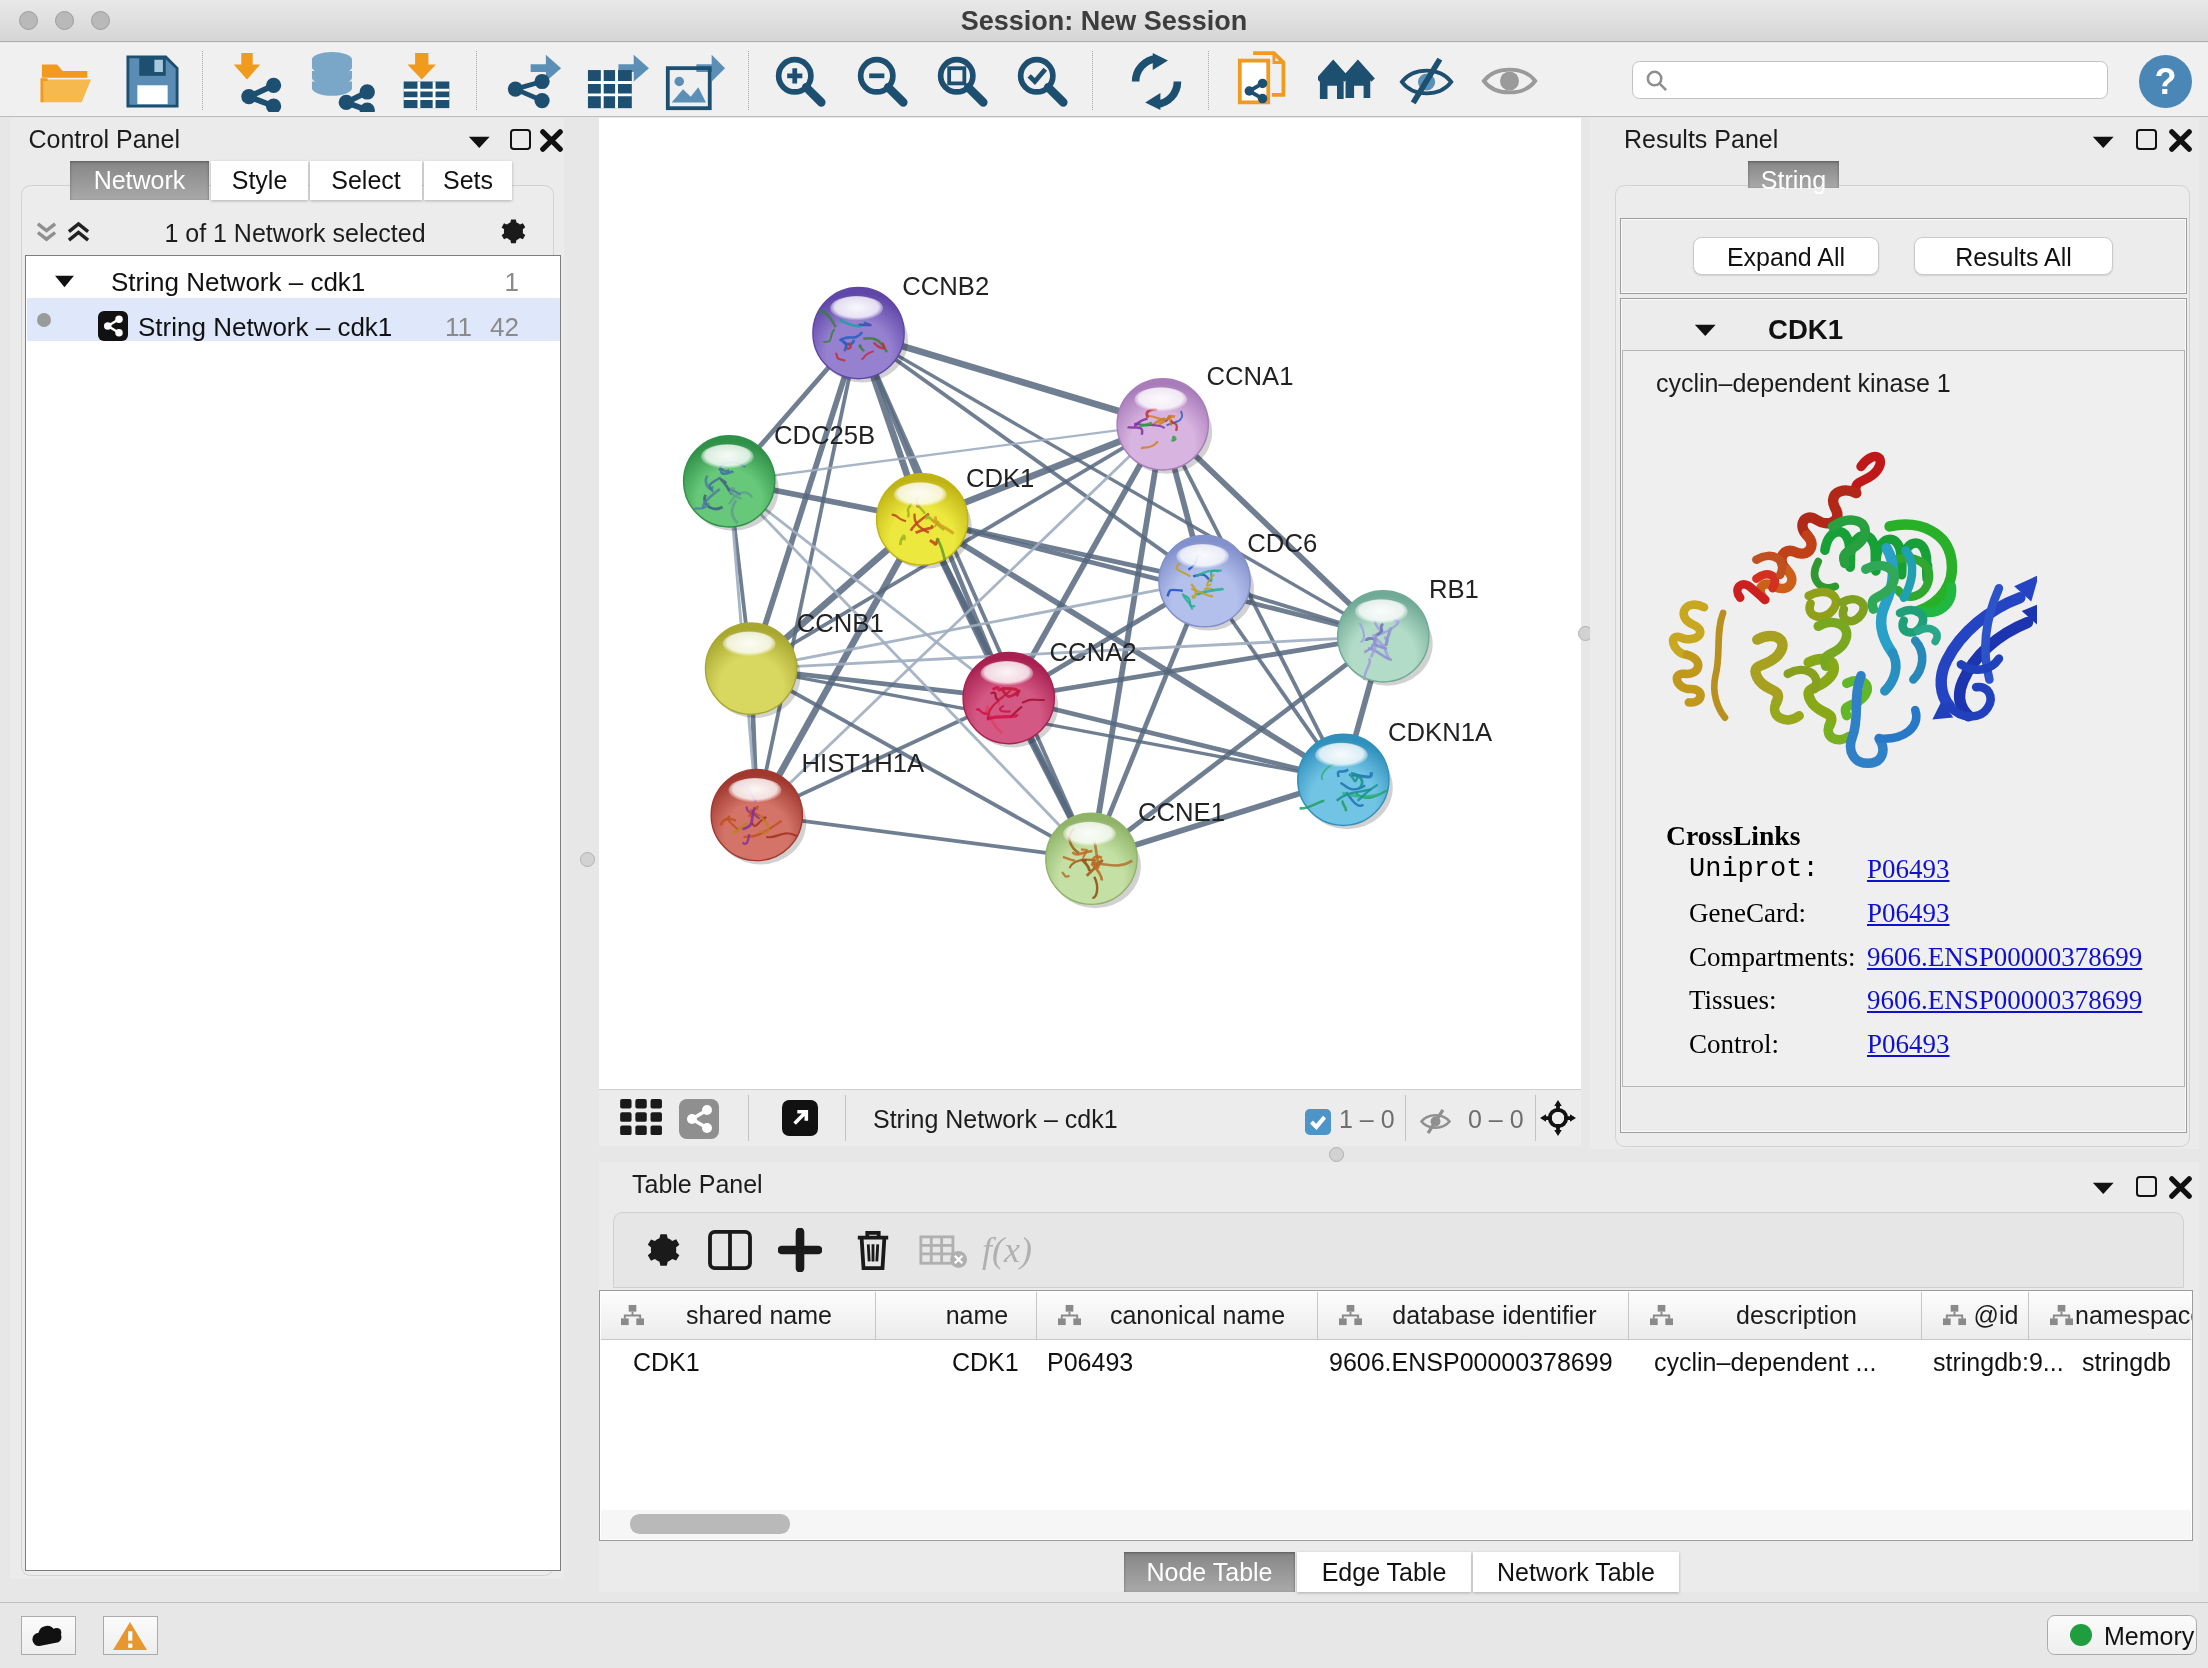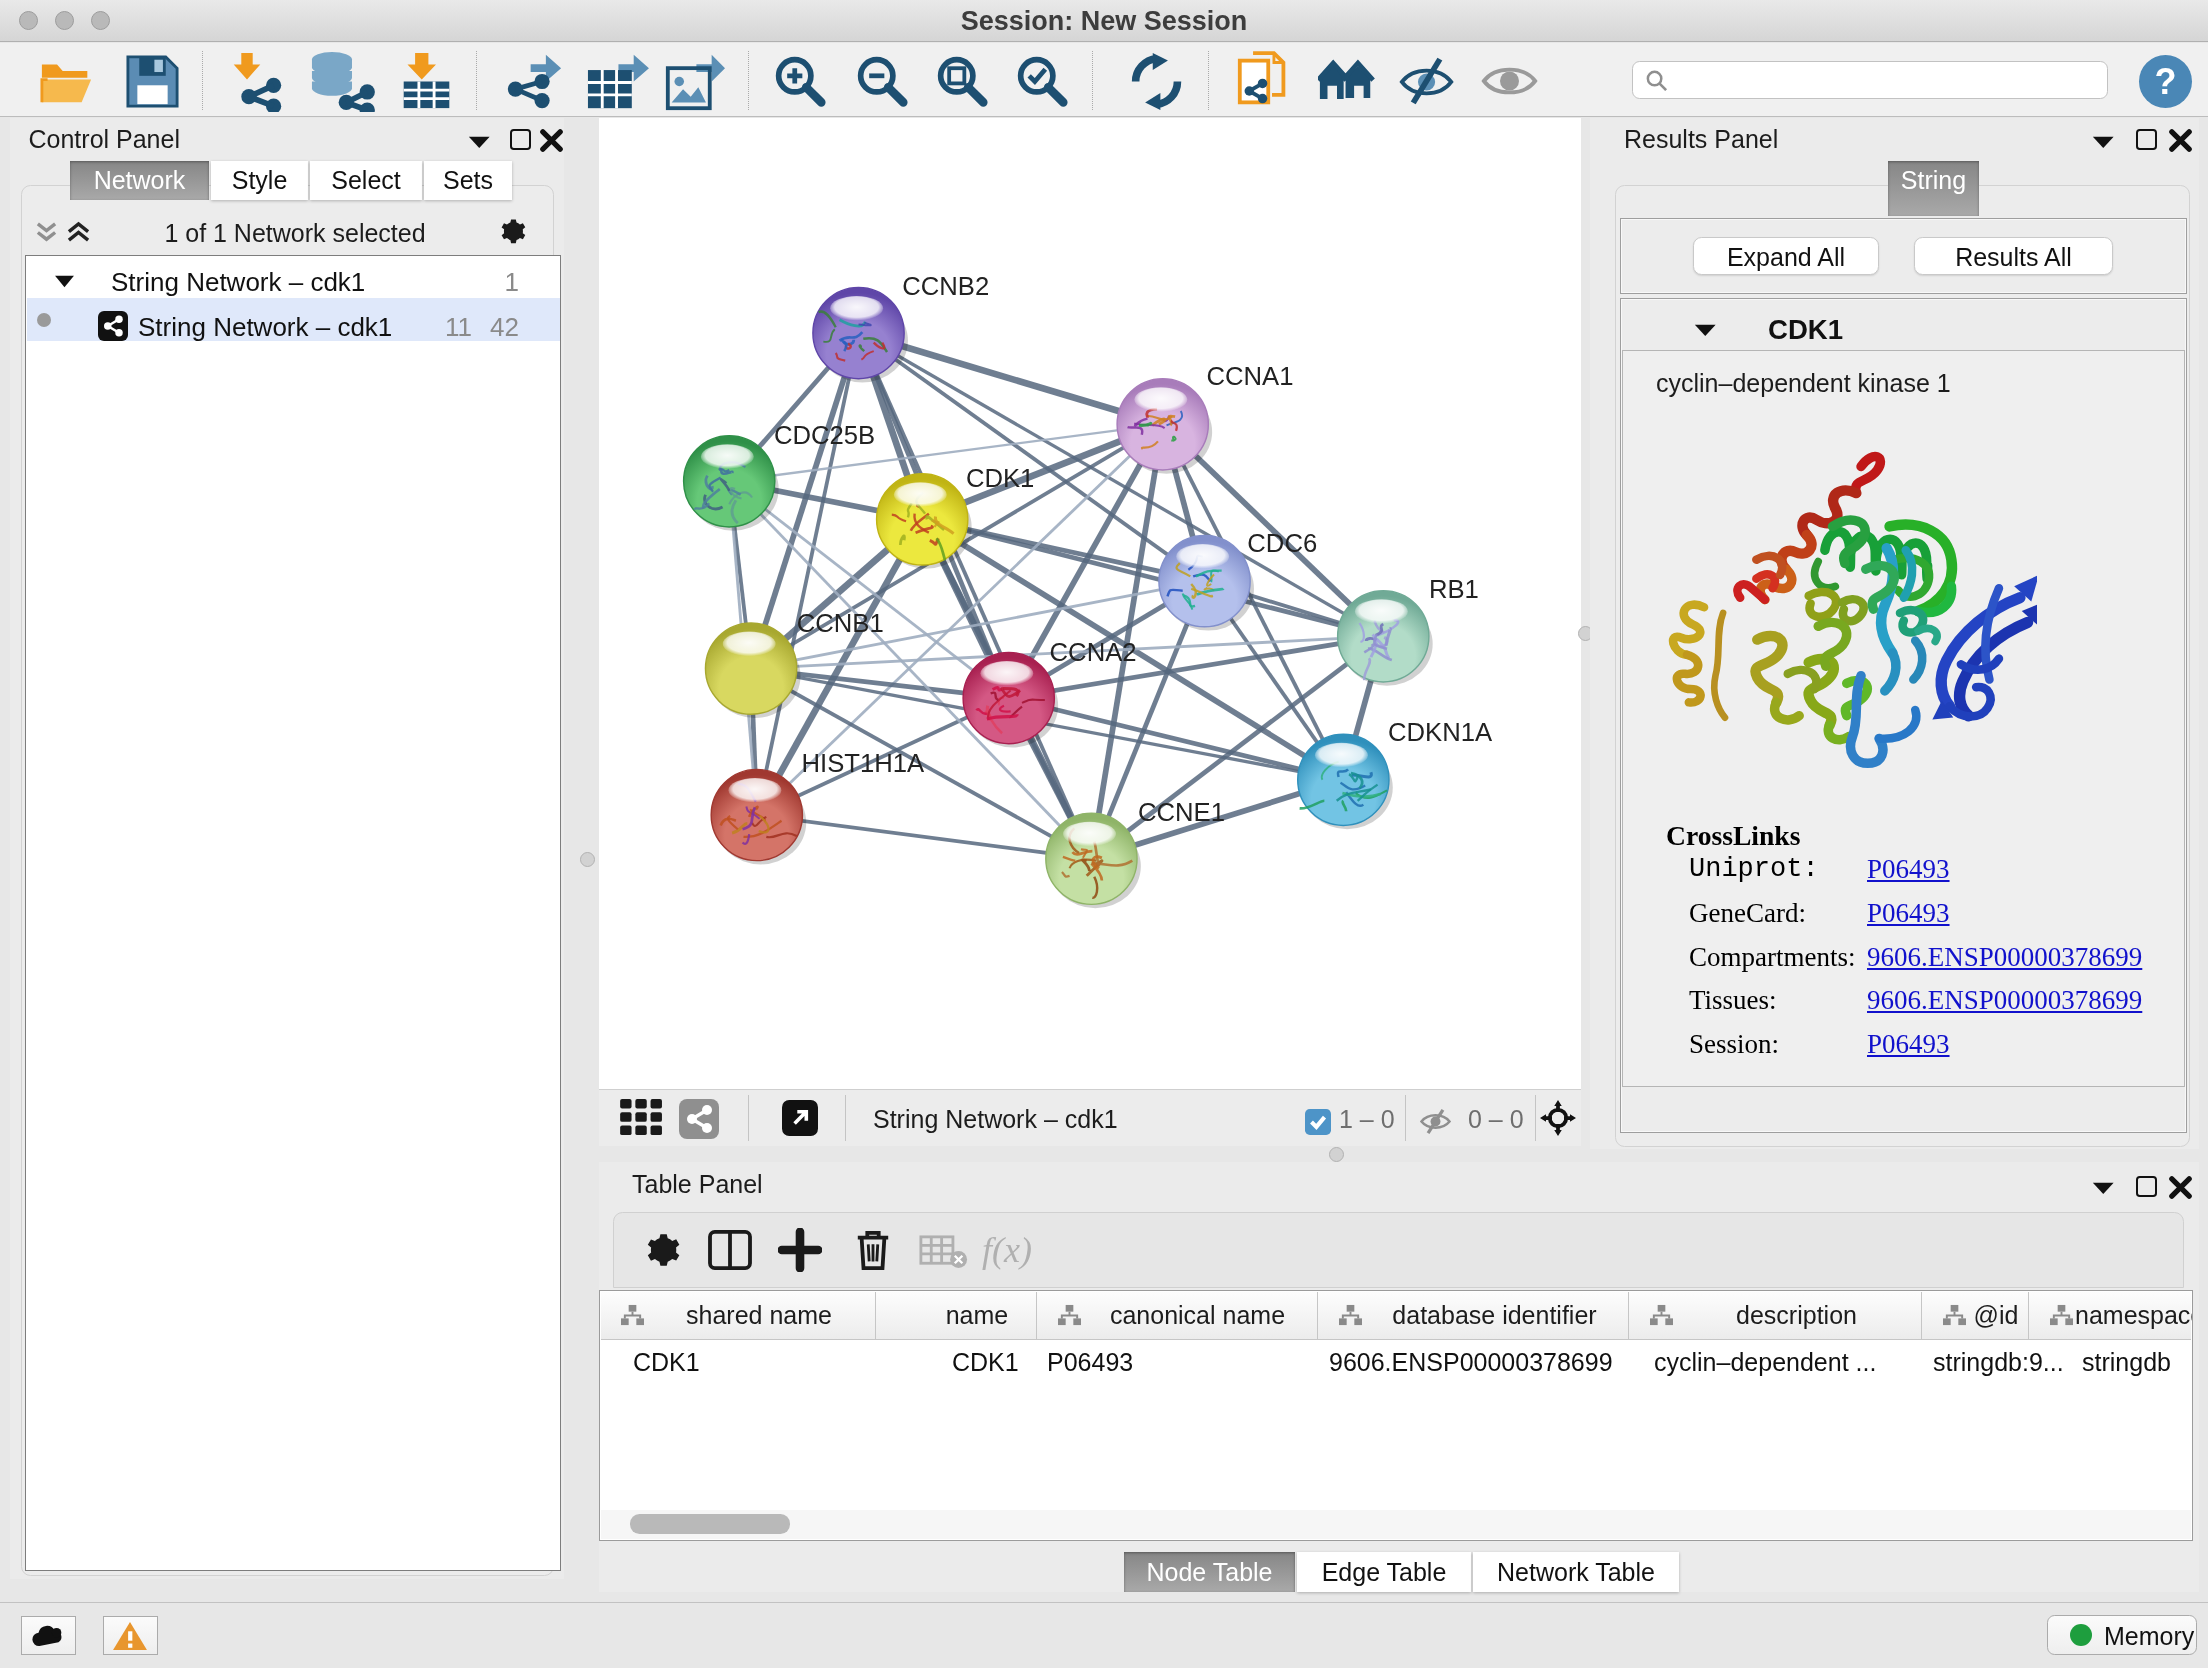--- a/index.html
+++ b/index.html
@@ -547,21 +547,21 @@
 <div class="abs" style="left:1590px;top:118px;width:609px;height:1031px;background:#ebebeb"></div>
 <div class="abs panel-title" style="left:1624px;top:125px">Results Panel</div>
 <svg width="28.5" height="17" viewBox="0 0 30 18" style="position:absolute;left:2089px;top:133px">
     <path d="M4 4 L26 4 L15 16 Z" fill="#111"></path>
   </svg>
 <div class="abs" style="left:2136px;top:129px;width:21px;height:21px;border:2.9px solid #111;border-radius:3.8px"></div>
 <svg width="27" height="27" viewBox="0 0 28 28" style="position:absolute;left:2167px;top:127px">
     <path d="M5 5 L23 23 M23 5 L5 23" stroke="#111" stroke-width="5.5" stroke-linecap="round"></path>
   </svg>
 <div class="abs" style="left:1615px;top:185px;width:575px;height:962px;background:#ececec;border:1px solid #d2d2d2;border-radius:9.5px"></div>
-<div class="tab tabg" style="left:1888px;top:161px;width:91px;height:55px;line-height:39px">String</div>
+<div class="tab tabg" style="left:1748px;top:161px;width:91px;height:27px;line-height:39px">String</div>
 
 <div class="abs" style="left:1620px;top:218px;width:567px;height:76px;border:1px solid #9e9e9e;box-shadow:inset 0 0 0 1px #f8f8f8;background:#ececec"></div>
 <div class="wbtn" style="left:1693px;top:237px;width:186px;height:38px;line-height:38px">Expand All</div>
 <div class="wbtn" style="left:1914px;top:237px;width:199px;height:38px;line-height:38px">Results All</div>
 
 <div class="abs" style="left:1620px;top:298px;width:567px;height:835px;border:1px solid #9e9e9e;box-shadow:inset 0 0 0 1px #f8f8f8;background:#ececec"></div>
 <svg width="28.5" height="17" viewBox="0 0 30 18" style="position:absolute;left:1691px;top:321px">
     <path d="M4 4 L26 4 L15 16 Z" fill="#111"></path>
   </svg>
 <div class="abs" style="left:1768px;top:314px;font-size:27.6px;font-weight:bold;color:#111">CDK1</div>
@@ -619,21 +619,21 @@
 
 <div class="abs" style="left:1689px;top:898px;font-size:27px;color:#000;font-family:'Liberation Serif',serif">GeneCard:</div>
 <div class="abs" style="left:1867px;top:898px;font-size:27px;color:#1111cc;text-decoration:underline;font-family:'Liberation Serif',serif">P06493</div>
 
 <div class="abs" style="left:1689px;top:942px;font-size:27px;color:#000;font-family:'Liberation Serif',serif">Compartments:</div>
 <div class="abs" style="left:1867px;top:942px;font-size:27px;color:#1111cc;text-decoration:underline;font-family:'Liberation Serif',serif">9606.ENSP00000378699</div>
 
 <div class="abs" style="left:1689px;top:985px;font-size:27px;color:#000;font-family:'Liberation Serif',serif">Tissues:</div>
 <div class="abs" style="left:1867px;top:985px;font-size:27px;color:#1111cc;text-decoration:underline;font-family:'Liberation Serif',serif">9606.ENSP00000378699</div>
 
-<div class="abs" style="left:1689px;top:1029px;font-size:27px;color:#000;font-family:'Liberation Serif',serif">Session:</div>
+<div class="abs" style="left:1689px;top:1029px;font-size:27px;color:#000;font-family:'Liberation Serif',serif">Control:</div>
 <div class="abs" style="left:1867px;top:1029px;font-size:27px;color:#1111cc;text-decoration:underline;font-family:'Liberation Serif',serif">P06493</div>
 
 <div class="abs" style="left:599px;top:1162px;width:1600px;height:430px;background:#ebebeb"></div>
 <div class="abs panel-title" style="left:632px;top:1170px">Table Panel</div>
 <svg width="28.5" height="17" viewBox="0 0 30 18" style="position:absolute;left:2089px;top:1179px">
     <path d="M4 4 L26 4 L15 16 Z" fill="#111"></path>
   </svg>
 <div class="abs" style="left:2136px;top:1176px;width:21px;height:21px;border:2.9px solid #111;border-radius:3.8px"></div>
 <svg width="27" height="27" viewBox="0 0 28 28" style="position:absolute;left:2167px;top:1174px">
     <path d="M5 5 L23 23 M23 5 L5 23" stroke="#111" stroke-width="5.5" stroke-linecap="round"></path>

